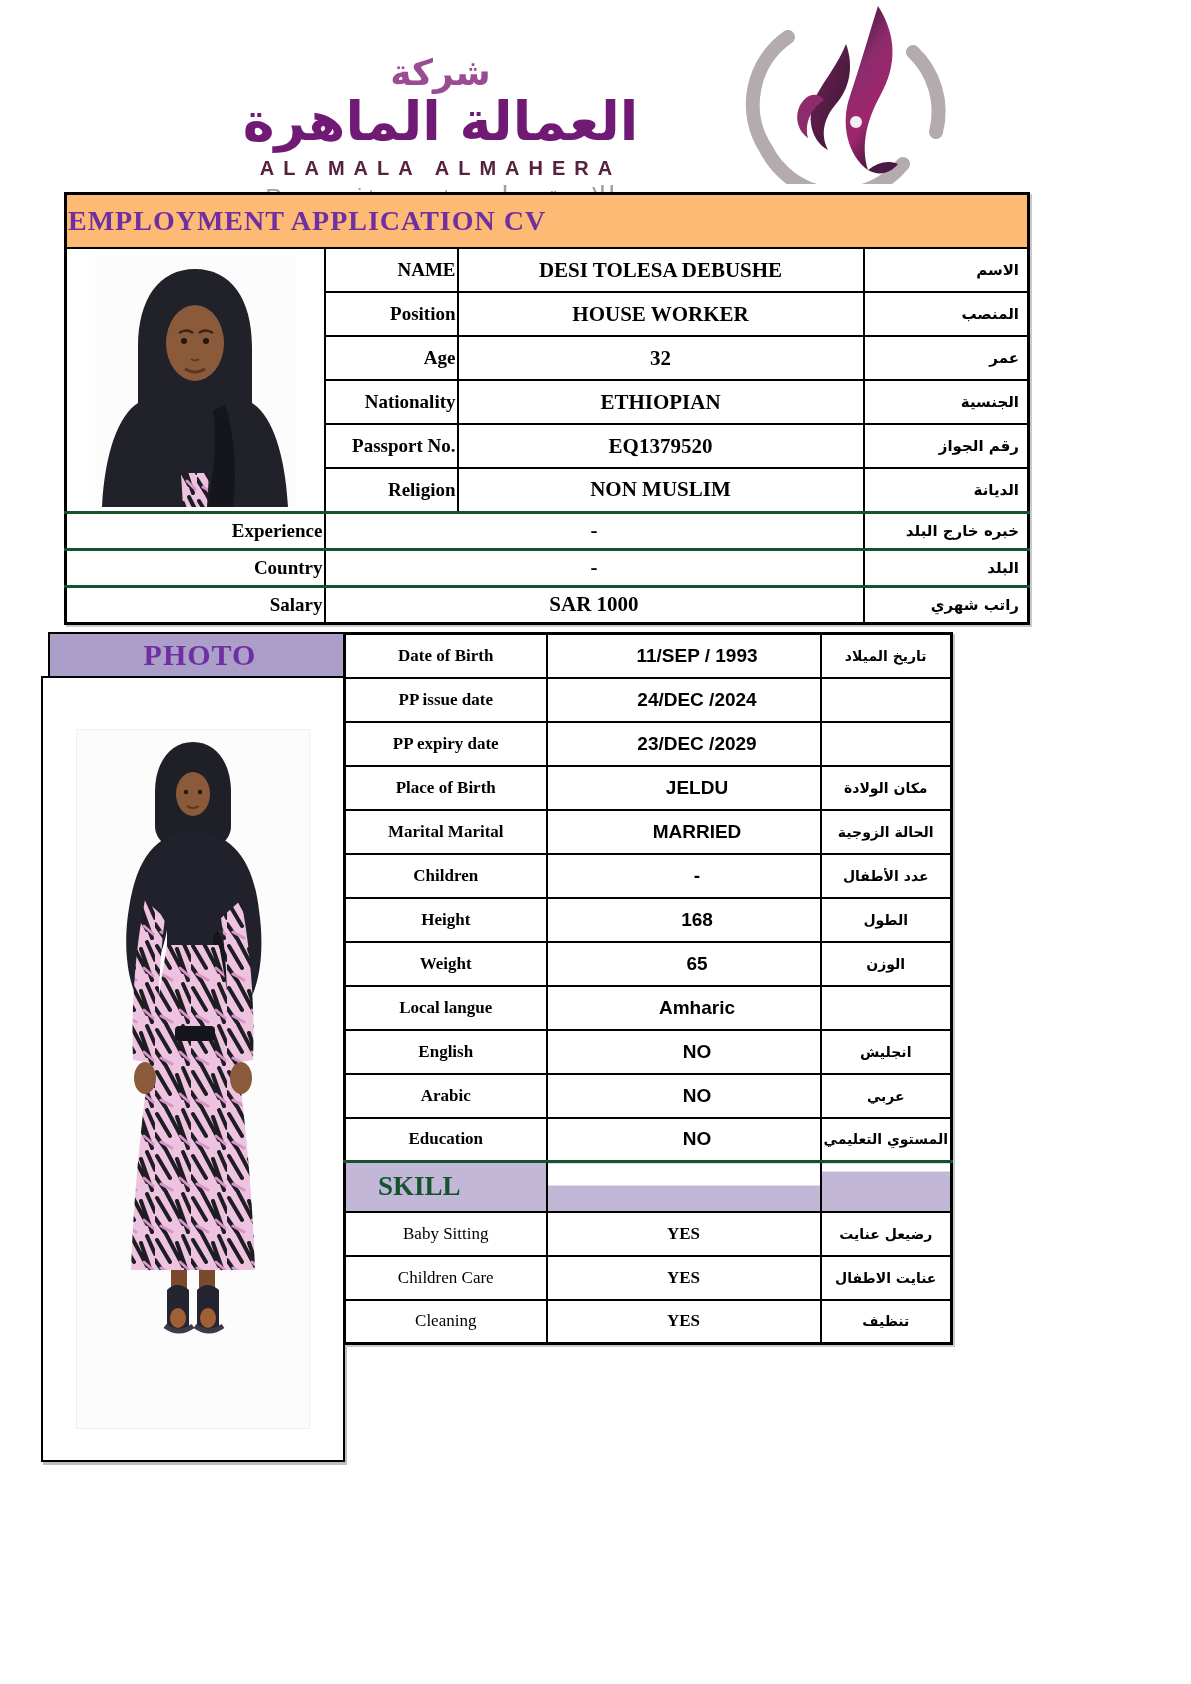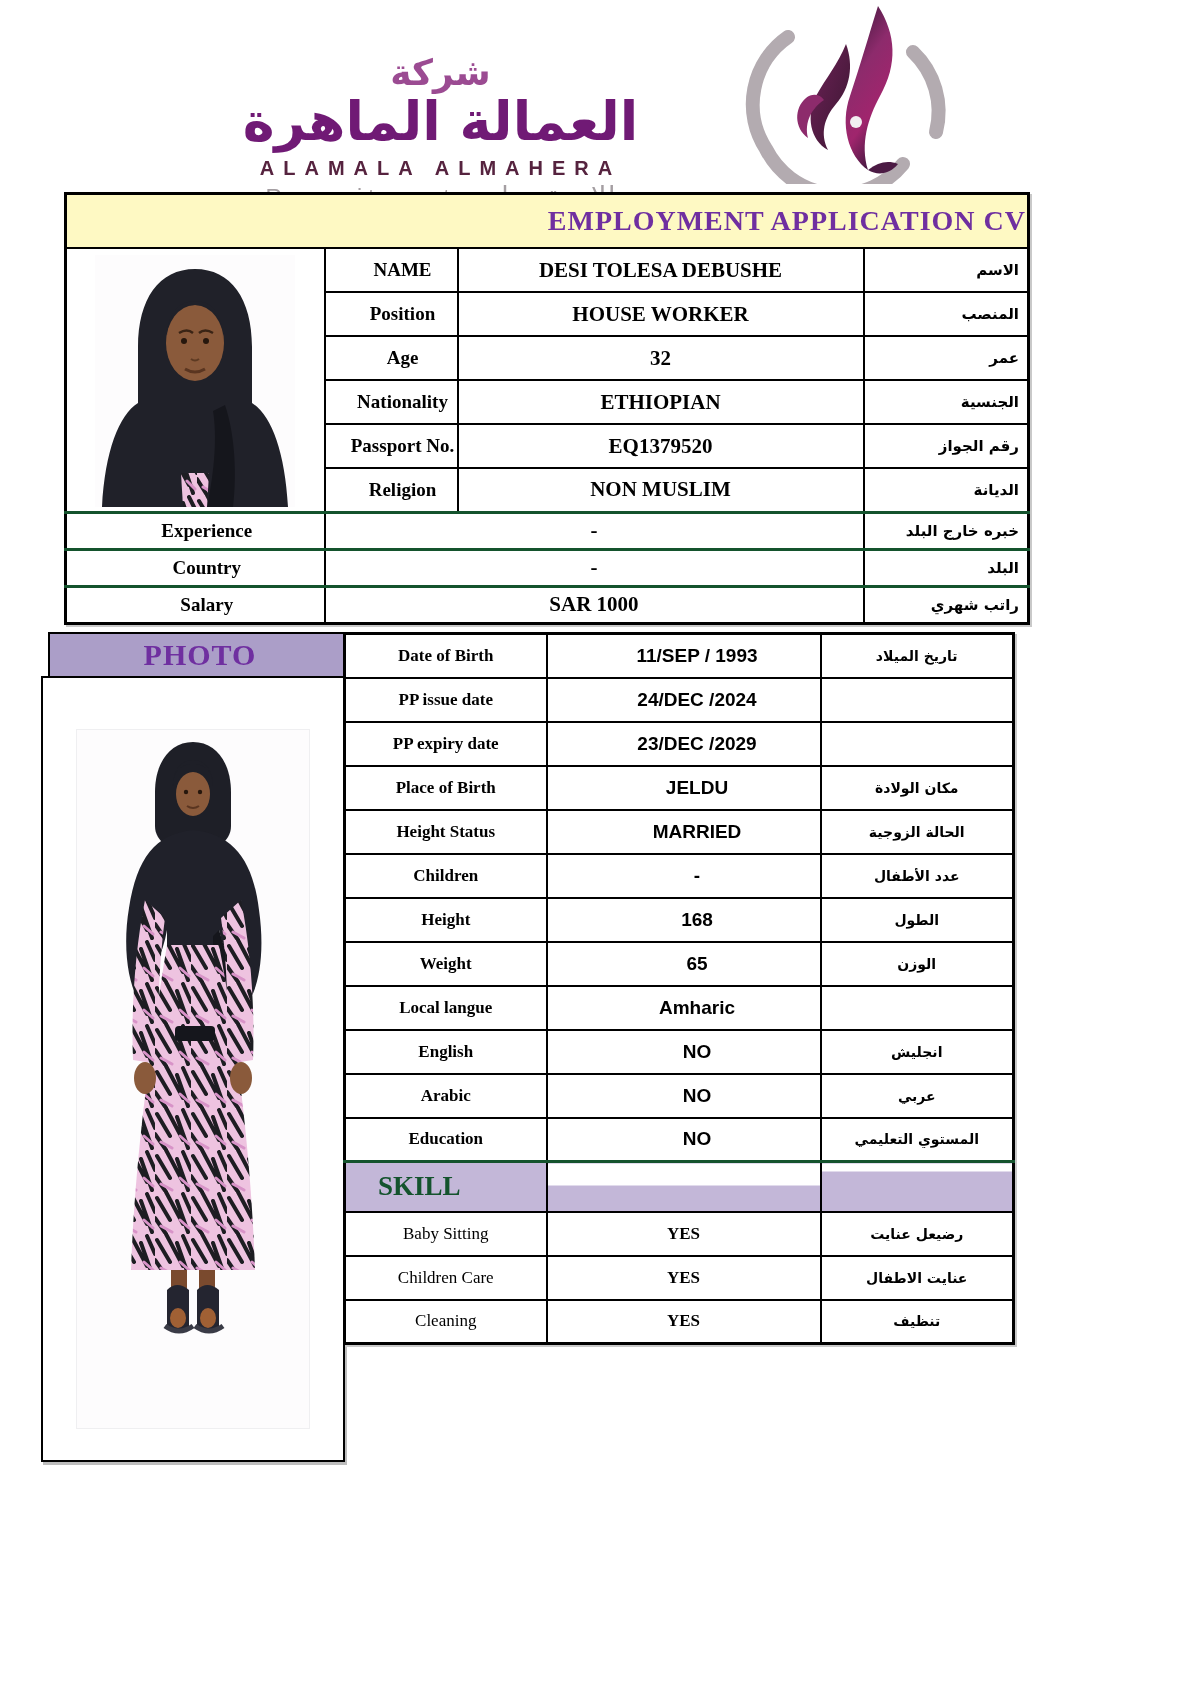--- a/index.html
+++ b/index.html
@@ -14,29 +14,29 @@
               font-family:"Liberation Sans",sans-serif;}
   .brand .sub{margin-top:4px;color:#a49ea2;display:flex;justify-content:center;align-items:baseline;gap:29px;}
   .brand .sub .rec{font-size:23px;letter-spacing:6px;font-family:"Liberation Sans",sans-serif;}
   .brand .sub .sar{font-size:27px;font-family:"DejaVu Sans",sans-serif;}
   .logo{position:absolute;left:728px;top:4px;width:244px;height:180px;}
 
   
   table{border-collapse:collapse;table-layout:fixed;position:absolute;background:#fff;}
   td{border:2px solid #000;vertical-align:middle;overflow:hidden;}
   .t1{left:64px;top:192px;width:966px;border:3px solid #000;box-shadow:2px 2px 0 #c9c9c9;}
-  .t2rows{left:343px;top:632px;width:672px;border:3px solid #000;box-shadow:2px 2px 0 #c9c9c9;}
-
-  .band{background:#fef9c3;text-align:right;}
+  .t2rows{left:343px;top:632px;width:610px;border:3px solid #000;box-shadow:2px 2px 0 #c9c9c9;}
+
+  .band{background:#fdba74;text-align:left;}
   .title1{height:50px;font-size:28px;font-weight:bold;color:#6f2fa0;letter-spacing:1px;}
 
   .r44{height:44px;} .r37{height:37px;} .r50{height:50px;}
   .thicktop td{border-top:3px solid #14532d;}
 
-  .lbl{font-weight:bold;font-size:19px;padding-left:24px;text-align:center;}
+  .lbl{font-weight:bold;font-size:19px;padding-left:24px;text-align:right;}
   .val{font-weight:bold;font-size:21px;text-align:center;}
   .ar {font-size:15px;font-weight:bold;text-align:right;padding-right:8px;
        font-family:"DejaVu Sans",sans-serif;direction:rtl;}
   .photocell{background:#fff;text-align:center;vertical-align:bottom;padding:0;}
 
   
   .lbl2{font-weight:bold;font-size:17px;text-align:center;}
   .val2{font-weight:bold;font-size:19px;text-align:center;font-family:"Liberation Sans",sans-serif;padding-left:28px;}
   .yes2{font-size:17px;text-align:center;font-family:"Liberation Serif",serif;font-weight:bold;}
   .lblskill{font-size:17px;text-align:center;font-weight:normal;}
@@ -244,21 +244,21 @@
       <td class="lbl2">PP expiry date</td>
       <td class="val2">23/DEC /2029</td>
       <td class="ar2c"></td>
     </tr>
     <tr class="r44">
       <td class="lbl2">Place of Birth</td>
       <td class="val2">JELDU</td>
       <td class="ar2c">مكان الولادة</td>
     </tr>
     <tr class="r44">
-      <td class="lbl2">Height Status</td>
+      <td class="lbl2">Marital Marital</td>
       <td class="val2">MARRIED</td>
       <td class="ar2c">الحالة الزوجية</td>
     </tr>
     <tr class="r44">
       <td class="lbl2">Children</td>
       <td class="val2">-</td>
       <td class="ar2c">عدد الأطفال</td>
     </tr>
     <tr class="r44">
       <td class="lbl2">Height</td>

